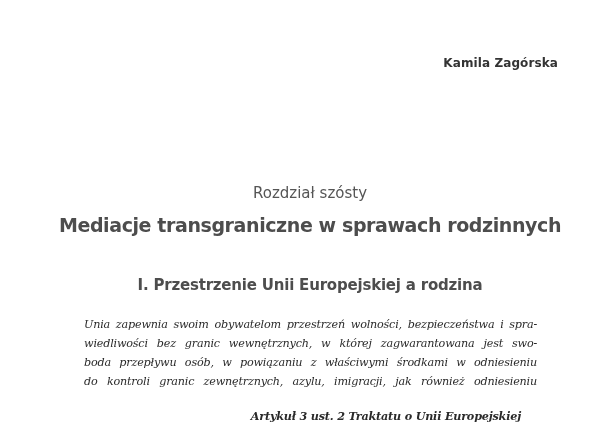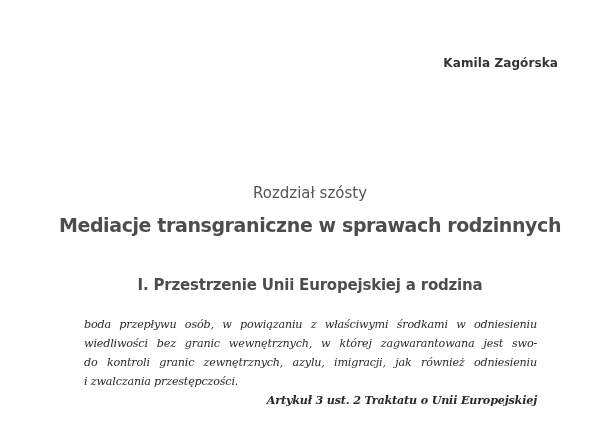--- a/index.html
+++ b/index.html
@@ -83,36 +83,36 @@
       text-align-last: left;
     }
     .epigraph-source {
       font-family: "DejaVu Serif", serif;
       font-style: italic;
       font-weight: bold;
       font-size: 11.2px;
       line-height: 19px;
       color: #2a2a2a;
       text-align: right;
-      margin: 0;
+      margin: 16px;
       letter-spacing: -0.2px;
     }
   </style>
 </head>
 <body>
 
 <div class="author">Kamila Zagórska</div>
 
 <div class="chapter-label">Rozdział szósty</div>
 
 <div class="chapter-title">Mediacje transgraniczne w sprawach rodzinnych</div>
 
 <div class="section-heading">I. Przestrzenie Unii Europejskiej a rodzina</div>
 
 <div class="epigraph">
   <p class="epigraph-text">
+    <span class="epigraph-line">Unia zapewnia swoim obywatelom przestrzeń wolności, bezpieczeństwa i spra-</span>
+    <span class="epigraph-line">wiedliwości bez granic wewnętrznych, w której zagwarantowana jest swo-</span>
     <span class="epigraph-line">boda przepływu osób, w powiązaniu z właściwymi środkami w odniesieniu</span>
-    <span class="epigraph-line">wiedliwości bez granic wewnętrznych, w której zagwarantowana jest swo-</span>
     <span class="epigraph-line">do kontroli granic zewnętrznych, azylu, imigracji, jak również odniesieniu</span>
-    <span class="epigraph-line last">i zwalczania przestępczości.</span>
   </p>
   <p class="epigraph-source">Artykuł 3 ust. 2 Traktatu o Unii Europejskiej</p>
 </div>
 
 </body></html>

